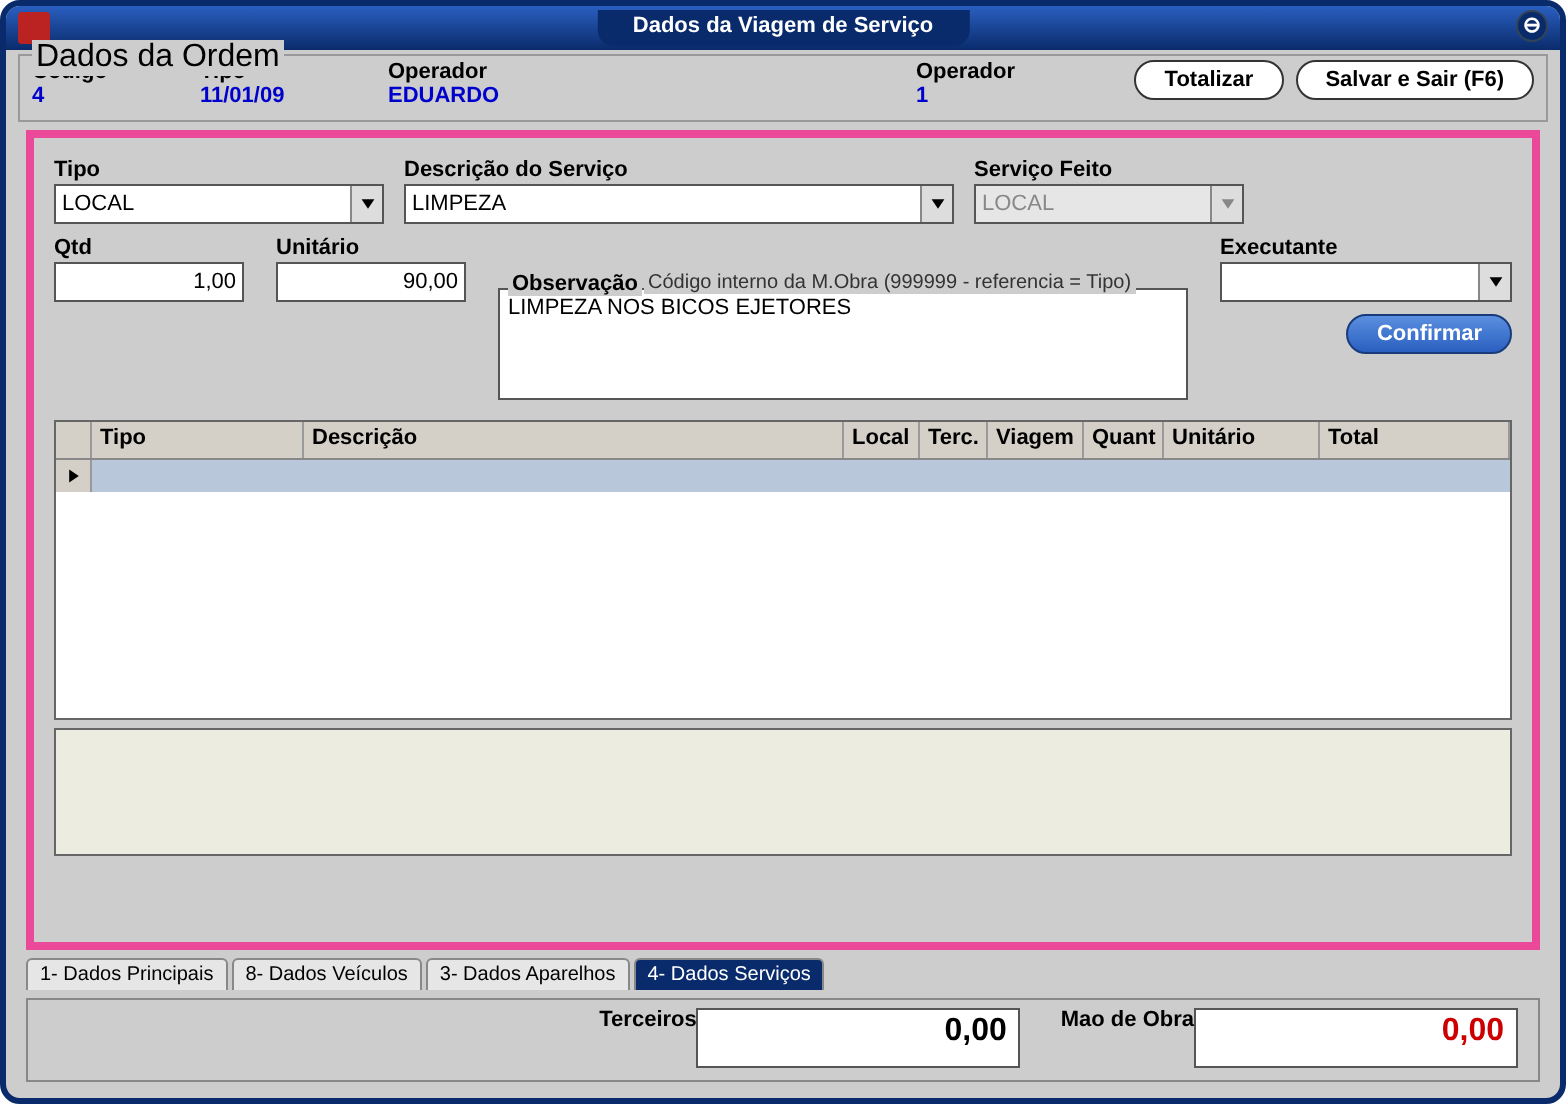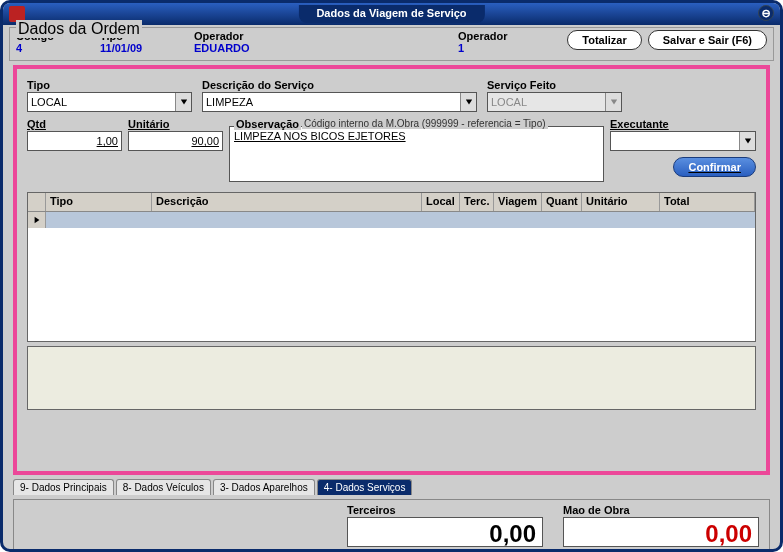--- a/index.html
+++ b/index.html
@@ -19,43 +19,43 @@
   .hbtns { margin-left: auto; display: flex; gap: 6px; }
   .pill-btn { background: #ffffff; border: 1px solid #333; border-radius: 12px; padding: 3px 14px; font-weight: bold; cursor: pointer; white-space: nowrap; }
   .main-panel { margin: 0 10px 0 10px; border: 4px solid #ec4899; background: #cdcdcd; padding: 10px 10px 6px 10px; height: 410px; }
   .form-row { display: flex; gap: 10px; }
   .fcol { display: flex; flex-direction: column; }
   .flabel { font-weight: bold; margin-bottom: 1px; }
   .combo, .inp { border: 1px solid #555; background: #fff; height: 20px; padding: 1px 3px; }
   .combo { display: flex; align-items: center; position: relative; }
   .combo .arrow { position: absolute; right: 0; top: 0; width: 16px; height: 100%; background: #ddd; border-left: 1px solid #888; display: flex; align-items: center; justify-content: center; }
   .combo.disabled { background: #e6e6e6; color: #888; }
-  .row2 { display: flex; margin-top: 6px; gap: 6px; align-items: flex-start; text-decoration: underline; }
+  .row2 { display: flex; margin-top: 6px; gap: 16px; align-items: flex-start; }
   .obs-box { border: 1px solid #555; background: #fff; flex: 1; height: 56px; position: relative; }
   .obs-legend { position: absolute; top: -9px; left: 4px; background: #cdcdcd; padding: 0 2px; font-weight: bold; font-size: 11px; }
   .obs-hint { position: absolute; top: -9px; left: 72px; background: #cdcdcd; padding: 0 2px; font-size: 10px; color: #333; }
   .obs-text { padding: 3px 4px; }
   .exec-block { display: flex; flex-direction: column; align-items: flex-end; width: 146px; }
   .confirm-btn { margin-top: 6px; background: linear-gradient(to bottom,#5a8fe0,#2a5fc0); color: #fff; font-weight: bold; border: 1px solid #1a3b7b; border-radius: 12px; padding: 3px 14px; cursor: pointer; }
   .grid-wrap { margin-top: 10px; border: 1px solid #666; background: #fff; height: 150px; overflow: hidden; }
   .grid-header { display: flex; background: #d4d0c8; border-bottom: 1px solid #888; }
   .gh { border-right: 1px solid #999; padding: 2px 4px; font-weight: bold; height: 18px; overflow: hidden; white-space: nowrap; }
   .gh.rowhead { width: 18px; background: #d4d0c8; }
   .grid-body { height: 128px; background: #fff; }
   .grid-row { display: flex; height: 16px; }
   .grid-row .rowhead-cell { width: 18px; background: #d4d0c8; border-right: 1px solid #999; display:flex; align-items:center; justify-content:center; }
   .grid-row .sel { flex: 1; background: #b8c7da; }
   .detail-pane { margin-top: 4px; border: 1px solid #666; background: #ecece0; height: 64px; }
   .tabs { margin: 4px 10px 2px 10px; display: flex; gap: 2px; }
   .tab { background: #e6e6e6; border: 1px solid #888; border-bottom: none; border-radius: 3px 3px 0 0; padding: 2px 6px; font-size: 10px; cursor: pointer; }
   .tab.active { background: #0a2b6b; color: #fff; }
   .footer { margin: 4px 10px 6px 10px; border: 1px solid #888; background: #cdcdcd; padding: 4px 10px 6px 10px; display: flex; gap: 20px; justify-content: flex-end; align-items: flex-start; }
-  .footbox { display: flex; flex-direction: column; }
+  .footbox { display: flex; flex-direction: row; }
   .footbox .fl { font-weight: bold; margin-bottom: 1px; }
-  .numbox { border: 1px solid #555; background: #fff; width: 196px; height: 30px; text-align: right; padding: 2px 6px; font-size: 24px; font-weight: bold; }
+  .numbox { border: 1px solid #555; background: #fff; width: 162px; height: 30px; text-align: right; padding: 2px 6px; font-size: 16px; font-weight: bold; }
   .numbox.red { color: #c00; }
   .inp.right { text-align: right; }
   svg.tri { width: 8px; height: 8px; }
 </style>
 </head>
 <body>
 
 <div class="window">
   <div class="titlebar">
     <div class="app-icon"></div>
@@ -128,21 +128,21 @@
 
     <div class="row2">
       <div class="fcol" style="width:95px">
         <span class="flabel">Qtd</span>
         <input class="inp right" value="1,00" style="">
       </div>
       <div class="fcol" style="width:95px">
         <span class="flabel">Unitário</span>
         <input class="inp right" value="90,00" style="">
       </div>
-      <div class="obs-box" style="margin-top:8px">
+      <div class="obs-box" style="margin-top:26px">
         <span class="obs-legend">Observação</span>
         <span class="obs-hint">Código interno da M.Obra (999999 - referencia = Tipo)</span>
         <div class="obs-text">LIMPEZA NOS BICOS EJETORES</div>
       </div>
       <div class="exec-block">
         <span class="flabel" style="align-self:flex-start">Executante</span>
         <div class="combo" style="width:100%">
           <span></span>
           <span class="arrow">
               <svg class="tri" viewBox="0 0 10 10">
@@ -175,21 +175,21 @@
           </div>
           <div class="sel"></div>
         </div>
       </div>
     </div>
 
     <div class="detail-pane"></div>
   </div>
 
   <div class="tabs">
-    <div class="tab">9- Dados Principais</div>
+    <div class="tab">1- Dados Principais</div>
     <div class="tab">8- Dados Veículos</div>
     <div class="tab">3- Dados Aparelhos</div>
     <div class="tab active">4- Dados Serviços</div>
   </div>
 
   <div class="footer">
     <div class="footbox">
       <span class="fl">Terceiros</span>
       <div class="numbox">0,00</div>
     </div>

